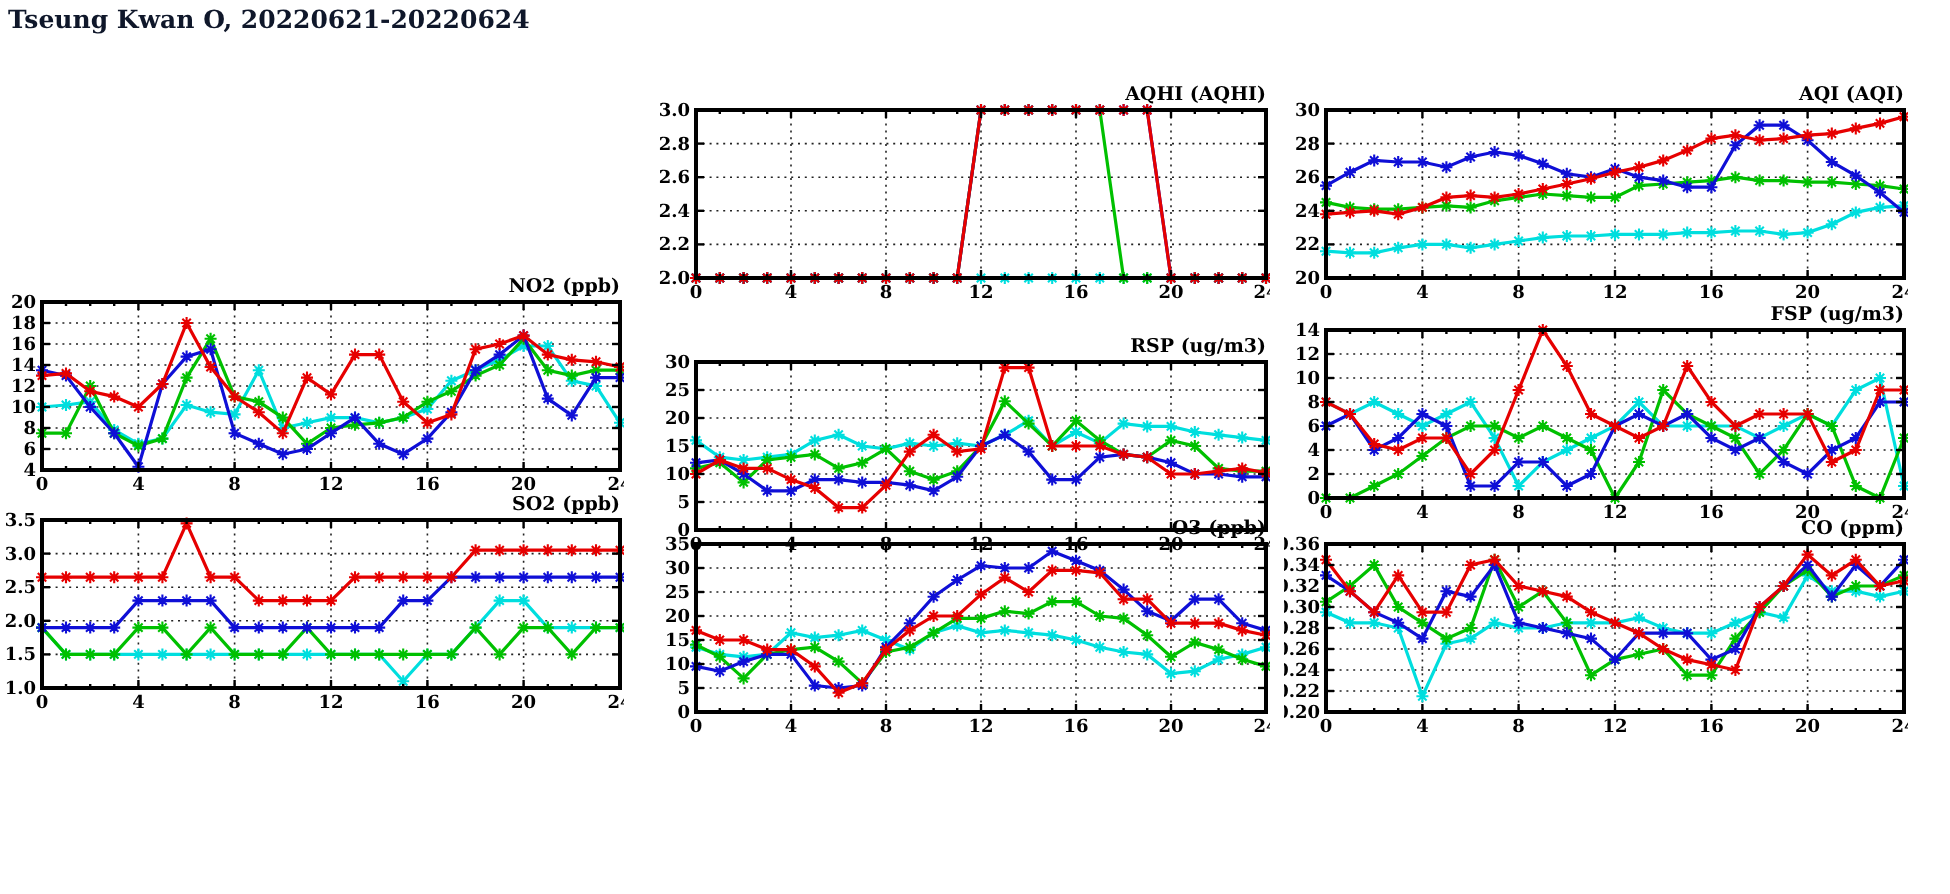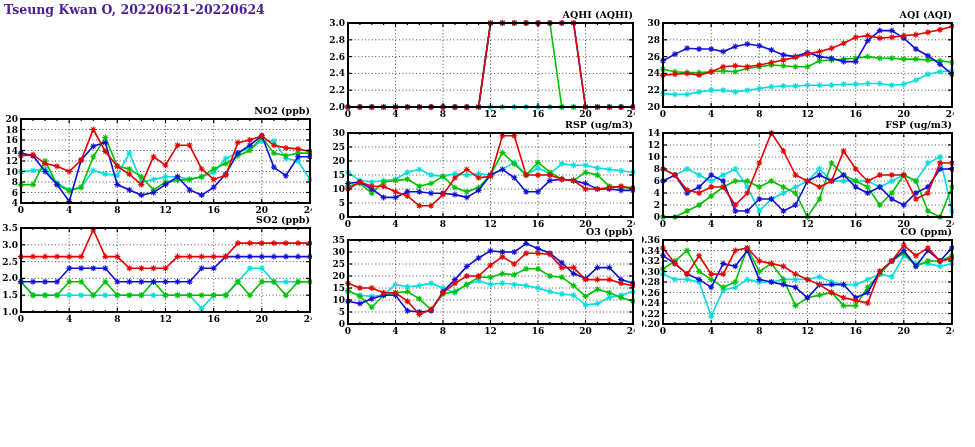--- a/index.html
+++ b/index.html
@@ -1,23 +1,23 @@
 <!DOCTYPE html>
 <html><head>
 <meta charset="utf-8">
 <style>
   html,body{margin:0;padding:0;background:#fff;}
   .stage{position:relative;width:975px;height:447px;background:#ffffff;overflow:hidden;
          font-family:"DejaVu Serif",serif;}
-  .main-title{position:absolute;left:4px;top:2px;font:bold 12.5px "DejaVu Serif",serif;color:#4c1d95;}
-  .slot{position:absolute;}
+  .main-title{position:absolute;left:4px;top:2px;font:bold 12.5px "DejaVu Serif",serif;color:#0f172a;}
+  .slot{position:absolute;margin-top:32px;}
   .s-aqhi{left:327px;top:0px;}
   .s-aqi {left:642px;top:0px;}
   .s-no2 {left:0px;  top:96px;}
-  .s-rsp {left:327px;top:110px;}
+  .s-rsp {left:327px;top:126px;}
   .s-fsp {left:642px;top:110px;text-decoration:underline;}
   .s-so2 {left:0px;  top:205px;}
   .s-o3  {left:327px;top:217px;}
   .s-co  {left:642px;top:217px;}
   svg{display:block;}
   svg text{font:bold 9px "DejaVu Serif",serif;fill:#000;}
   svg text.title{font-size:9.5px;}
   .grid{stroke:#222;stroke-width:0.8;stroke-dasharray:1 2.4;}
   .tick{stroke:#000;stroke-width:1.2;}
   .frame{fill:none;stroke:#000;stroke-width:2;}

